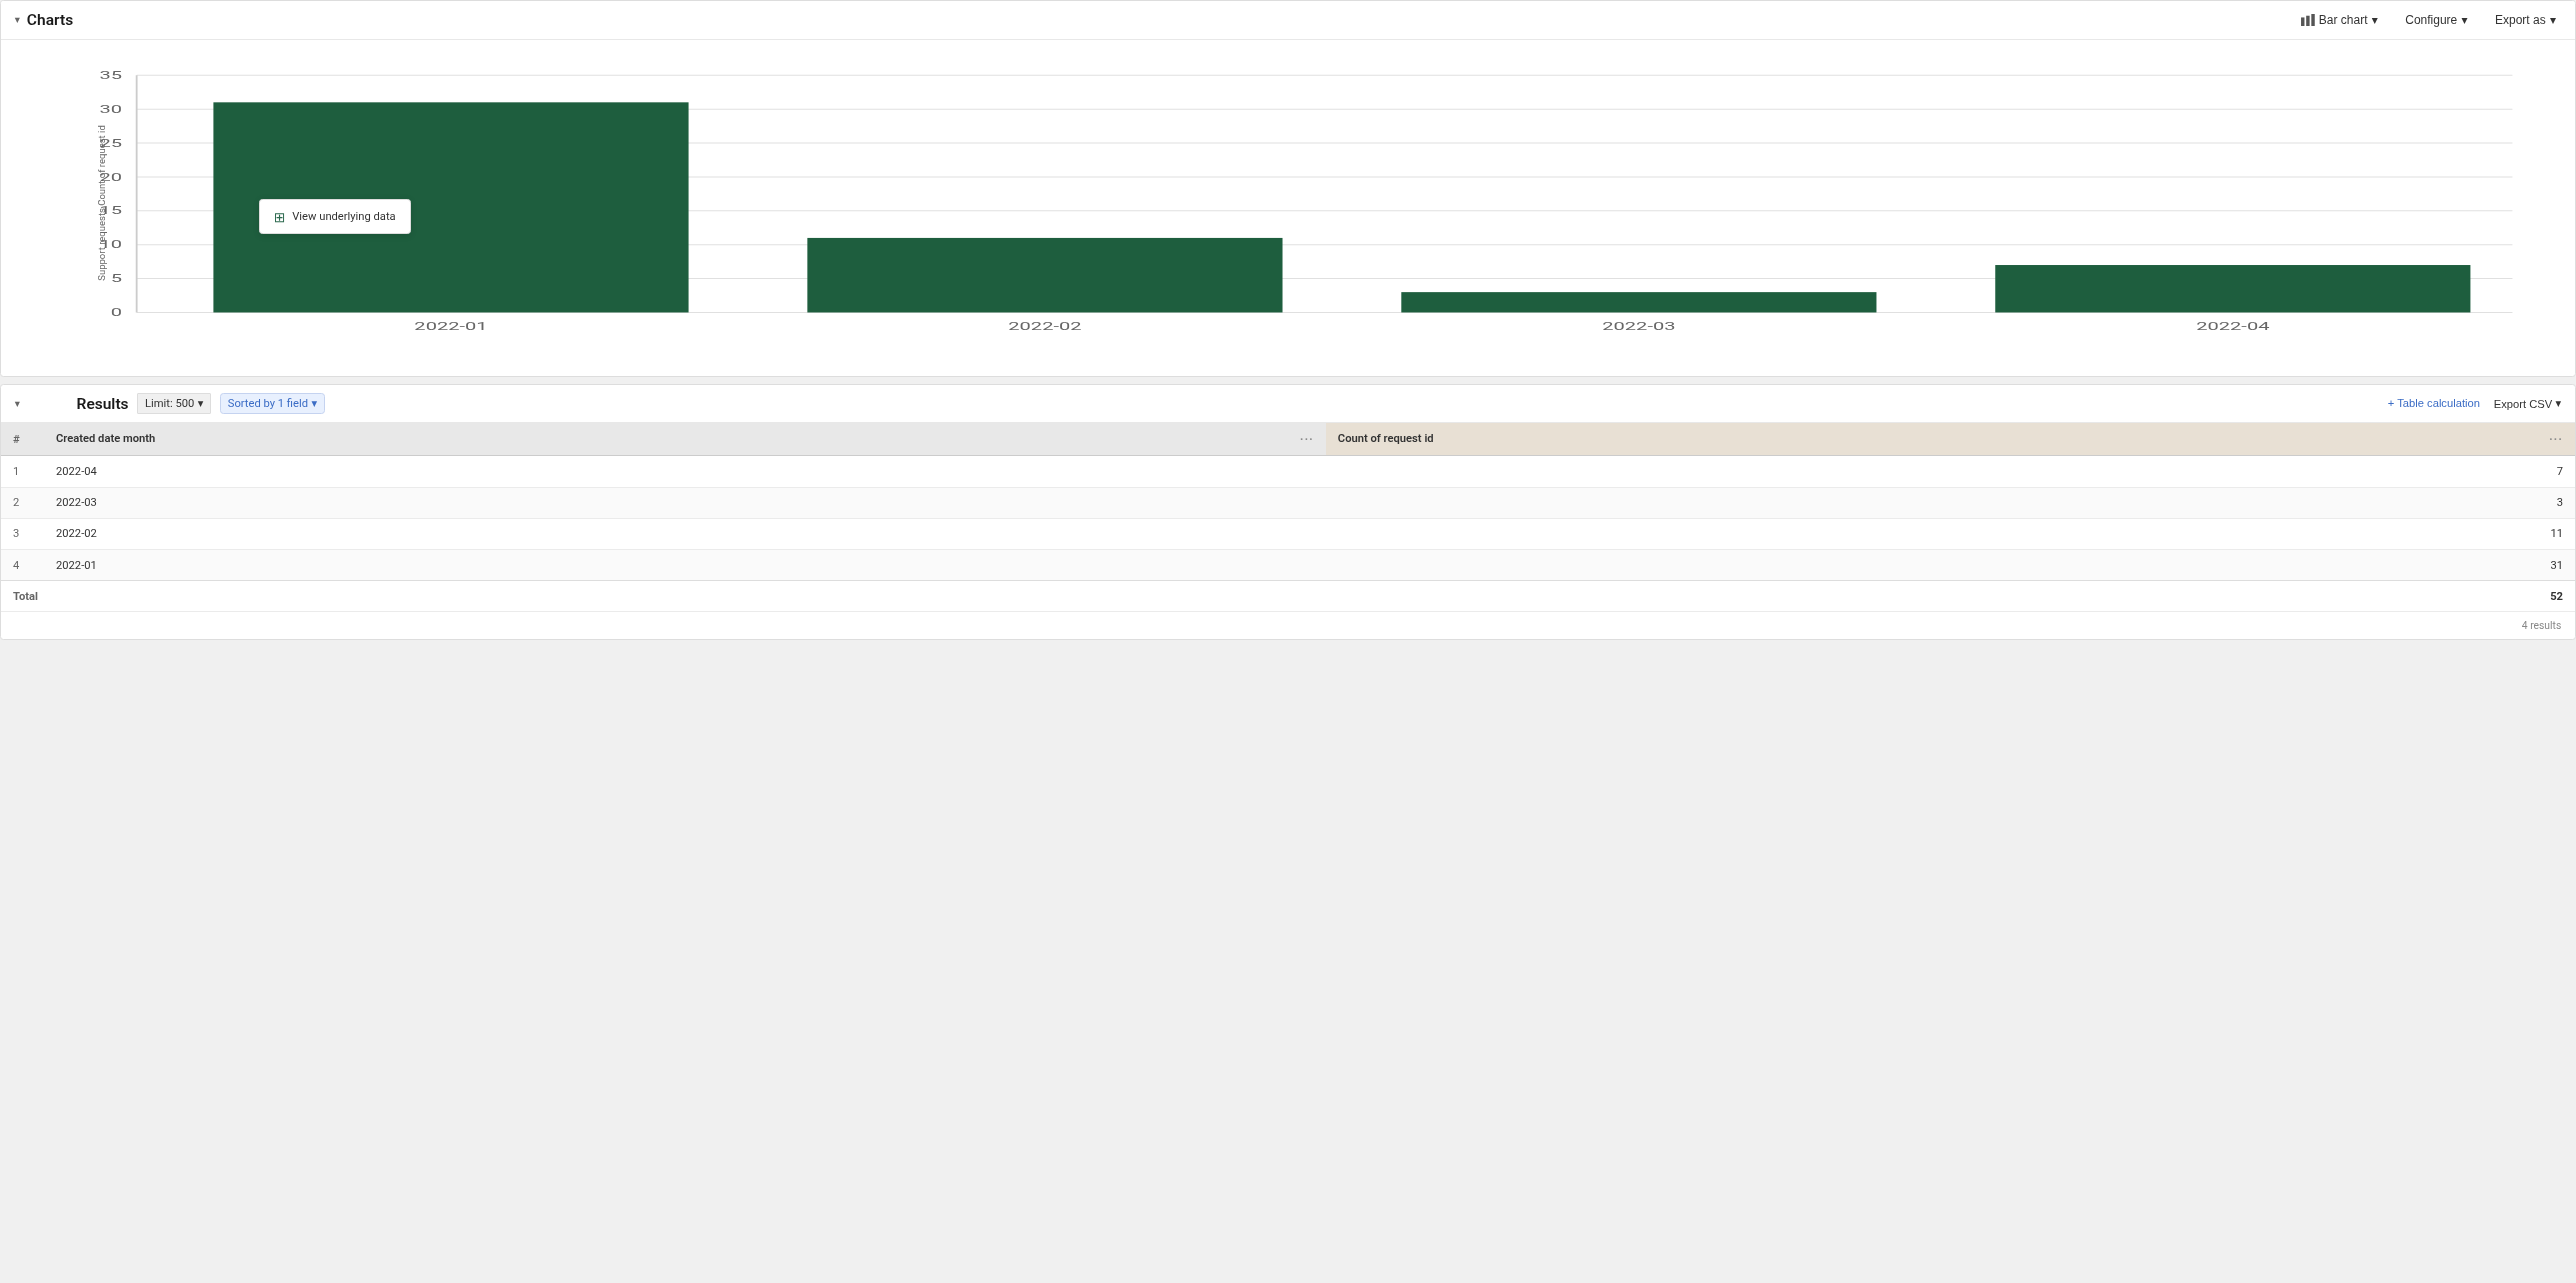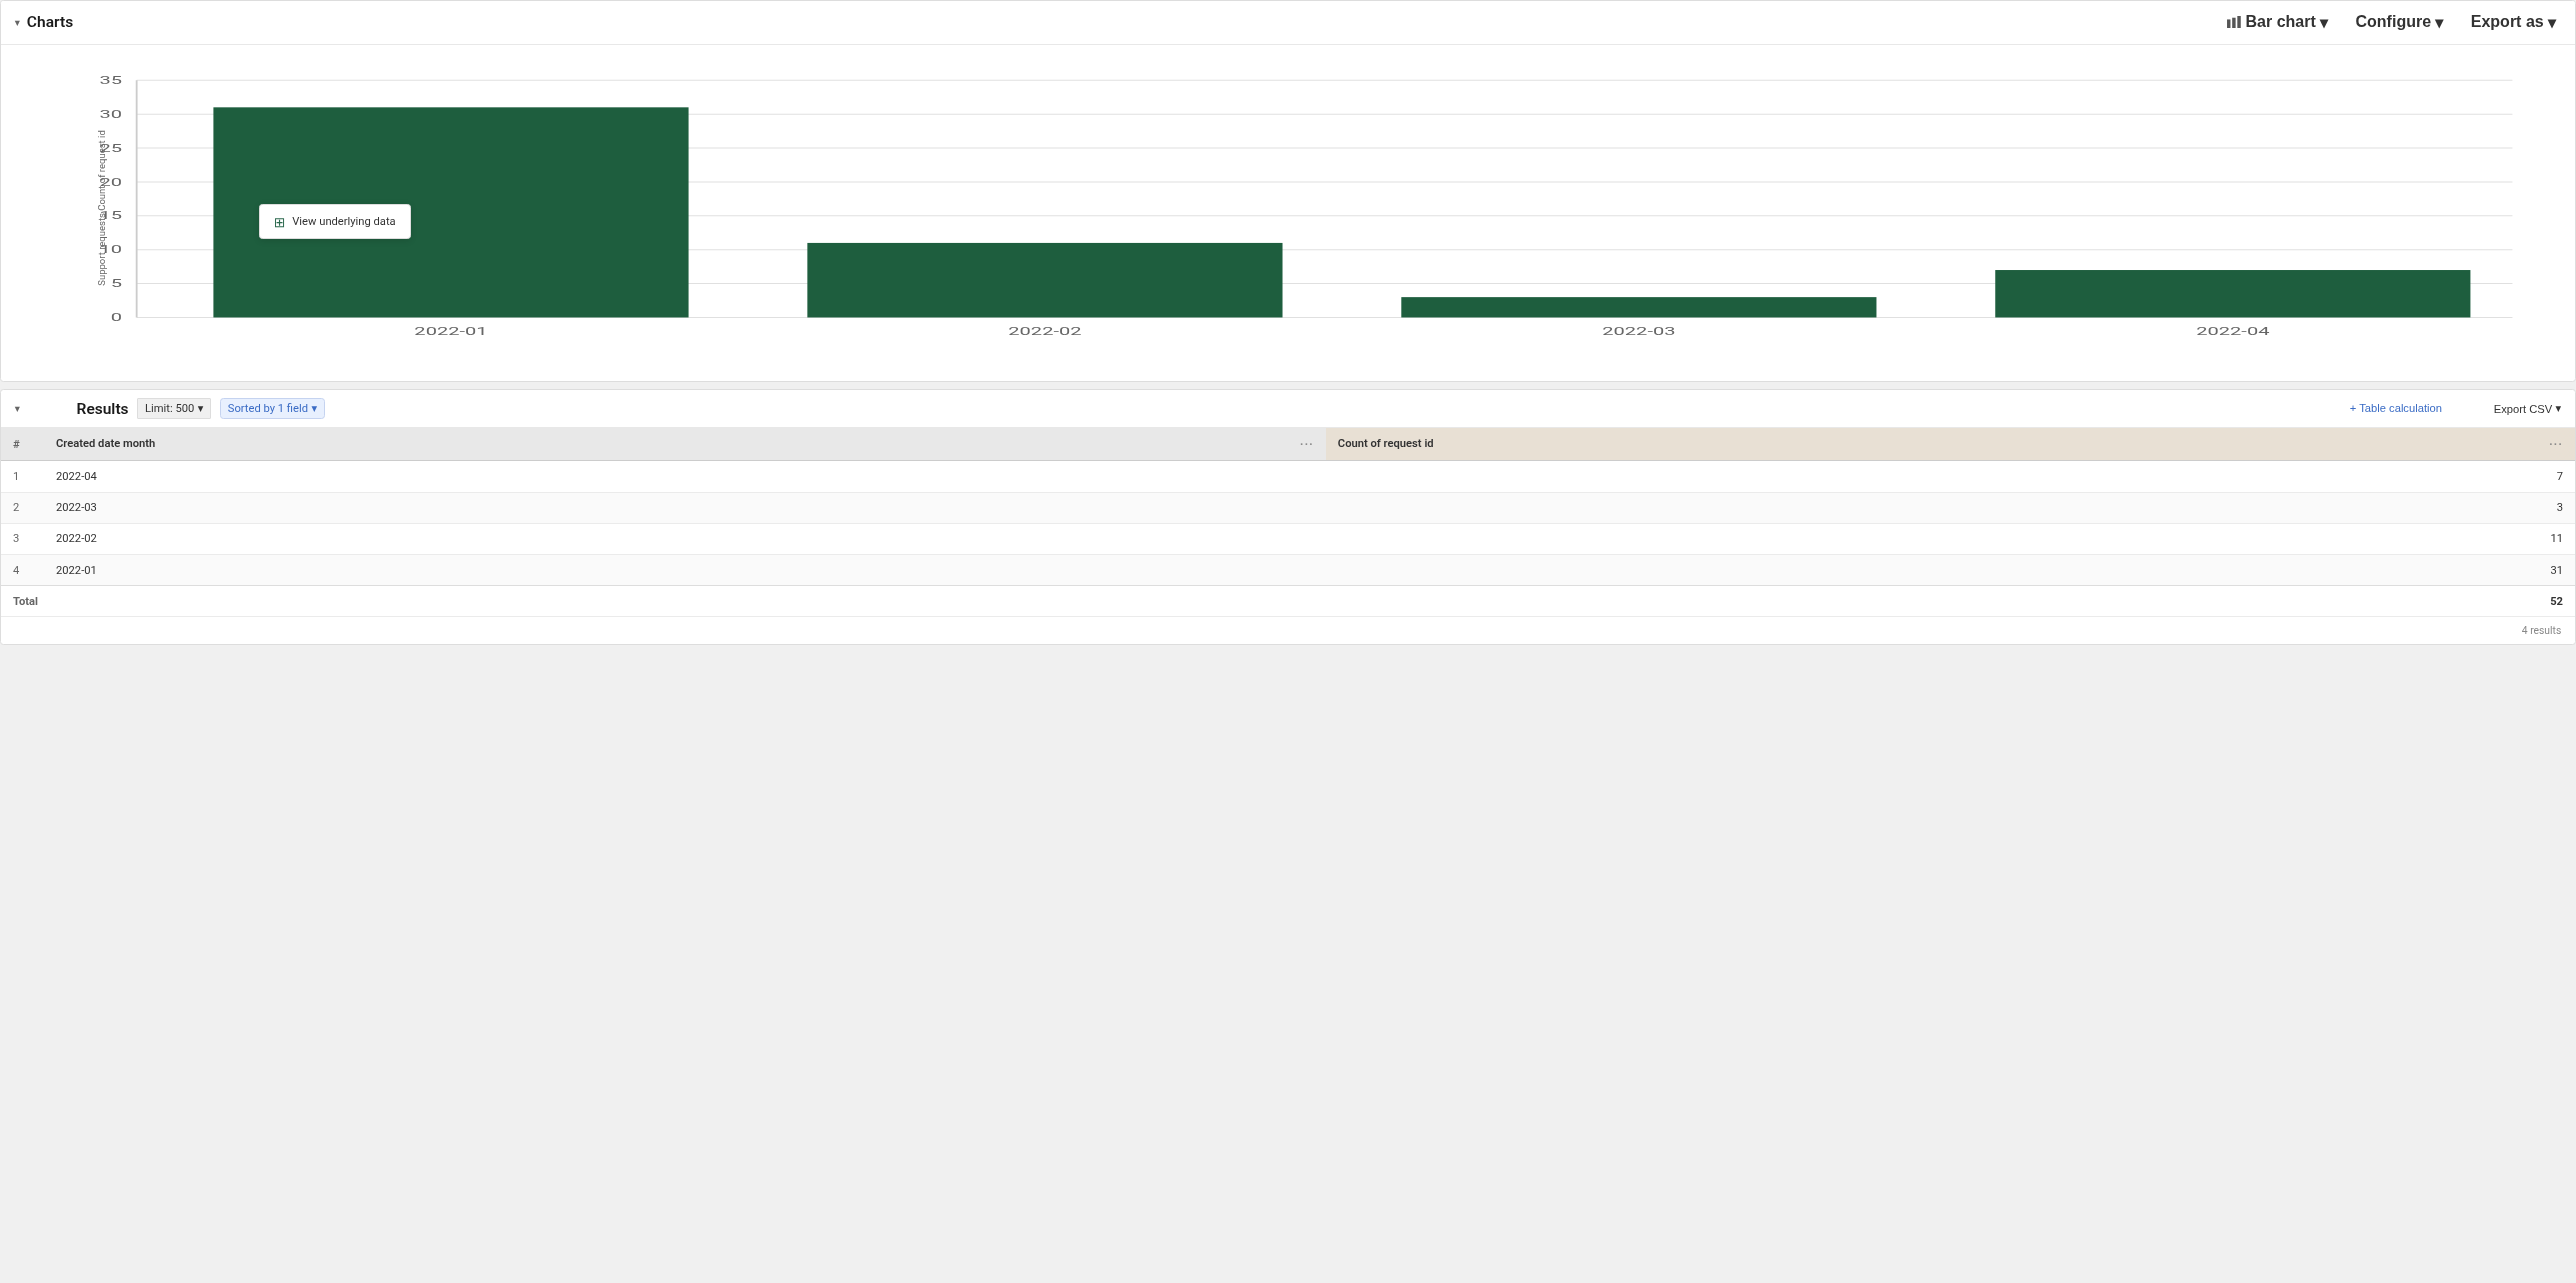--- a/index.html
+++ b/index.html
@@ -60,26 +60,25 @@
       align-items: center;
       gap: 17px;
     }
 
     .header-btn {
       display: flex;
       align-items: center;
       gap: 4.3px;
       cursor: pointer;
       color: #333;
-      font-size: 16px;
+      font-size: 12px;
       background: none;
       border: none;
       padding: 3.4px 5.2px;
       border-radius: 2.6px;
-      font-weight: bold;
     }
 
     
     .chart-area {
       padding: 17px 26px 26px 26px;
       position: relative;
     }
 
     .chart-container {
       position: relative;
@@ -193,21 +192,20 @@
 
     .export-csv-btn {
       display: flex;
       align-items: center;
       gap: 3.4px;
       font-size: 11.2px;
       cursor: pointer;
       background: none;
       border: none;
       color: #333;
-      margin-left: 38px;
     }
 
     
     .data-table {
       width: 100%;
       border-collapse: collapse;
     }
 
     .data-table th {
       background: #e8e8e8;

